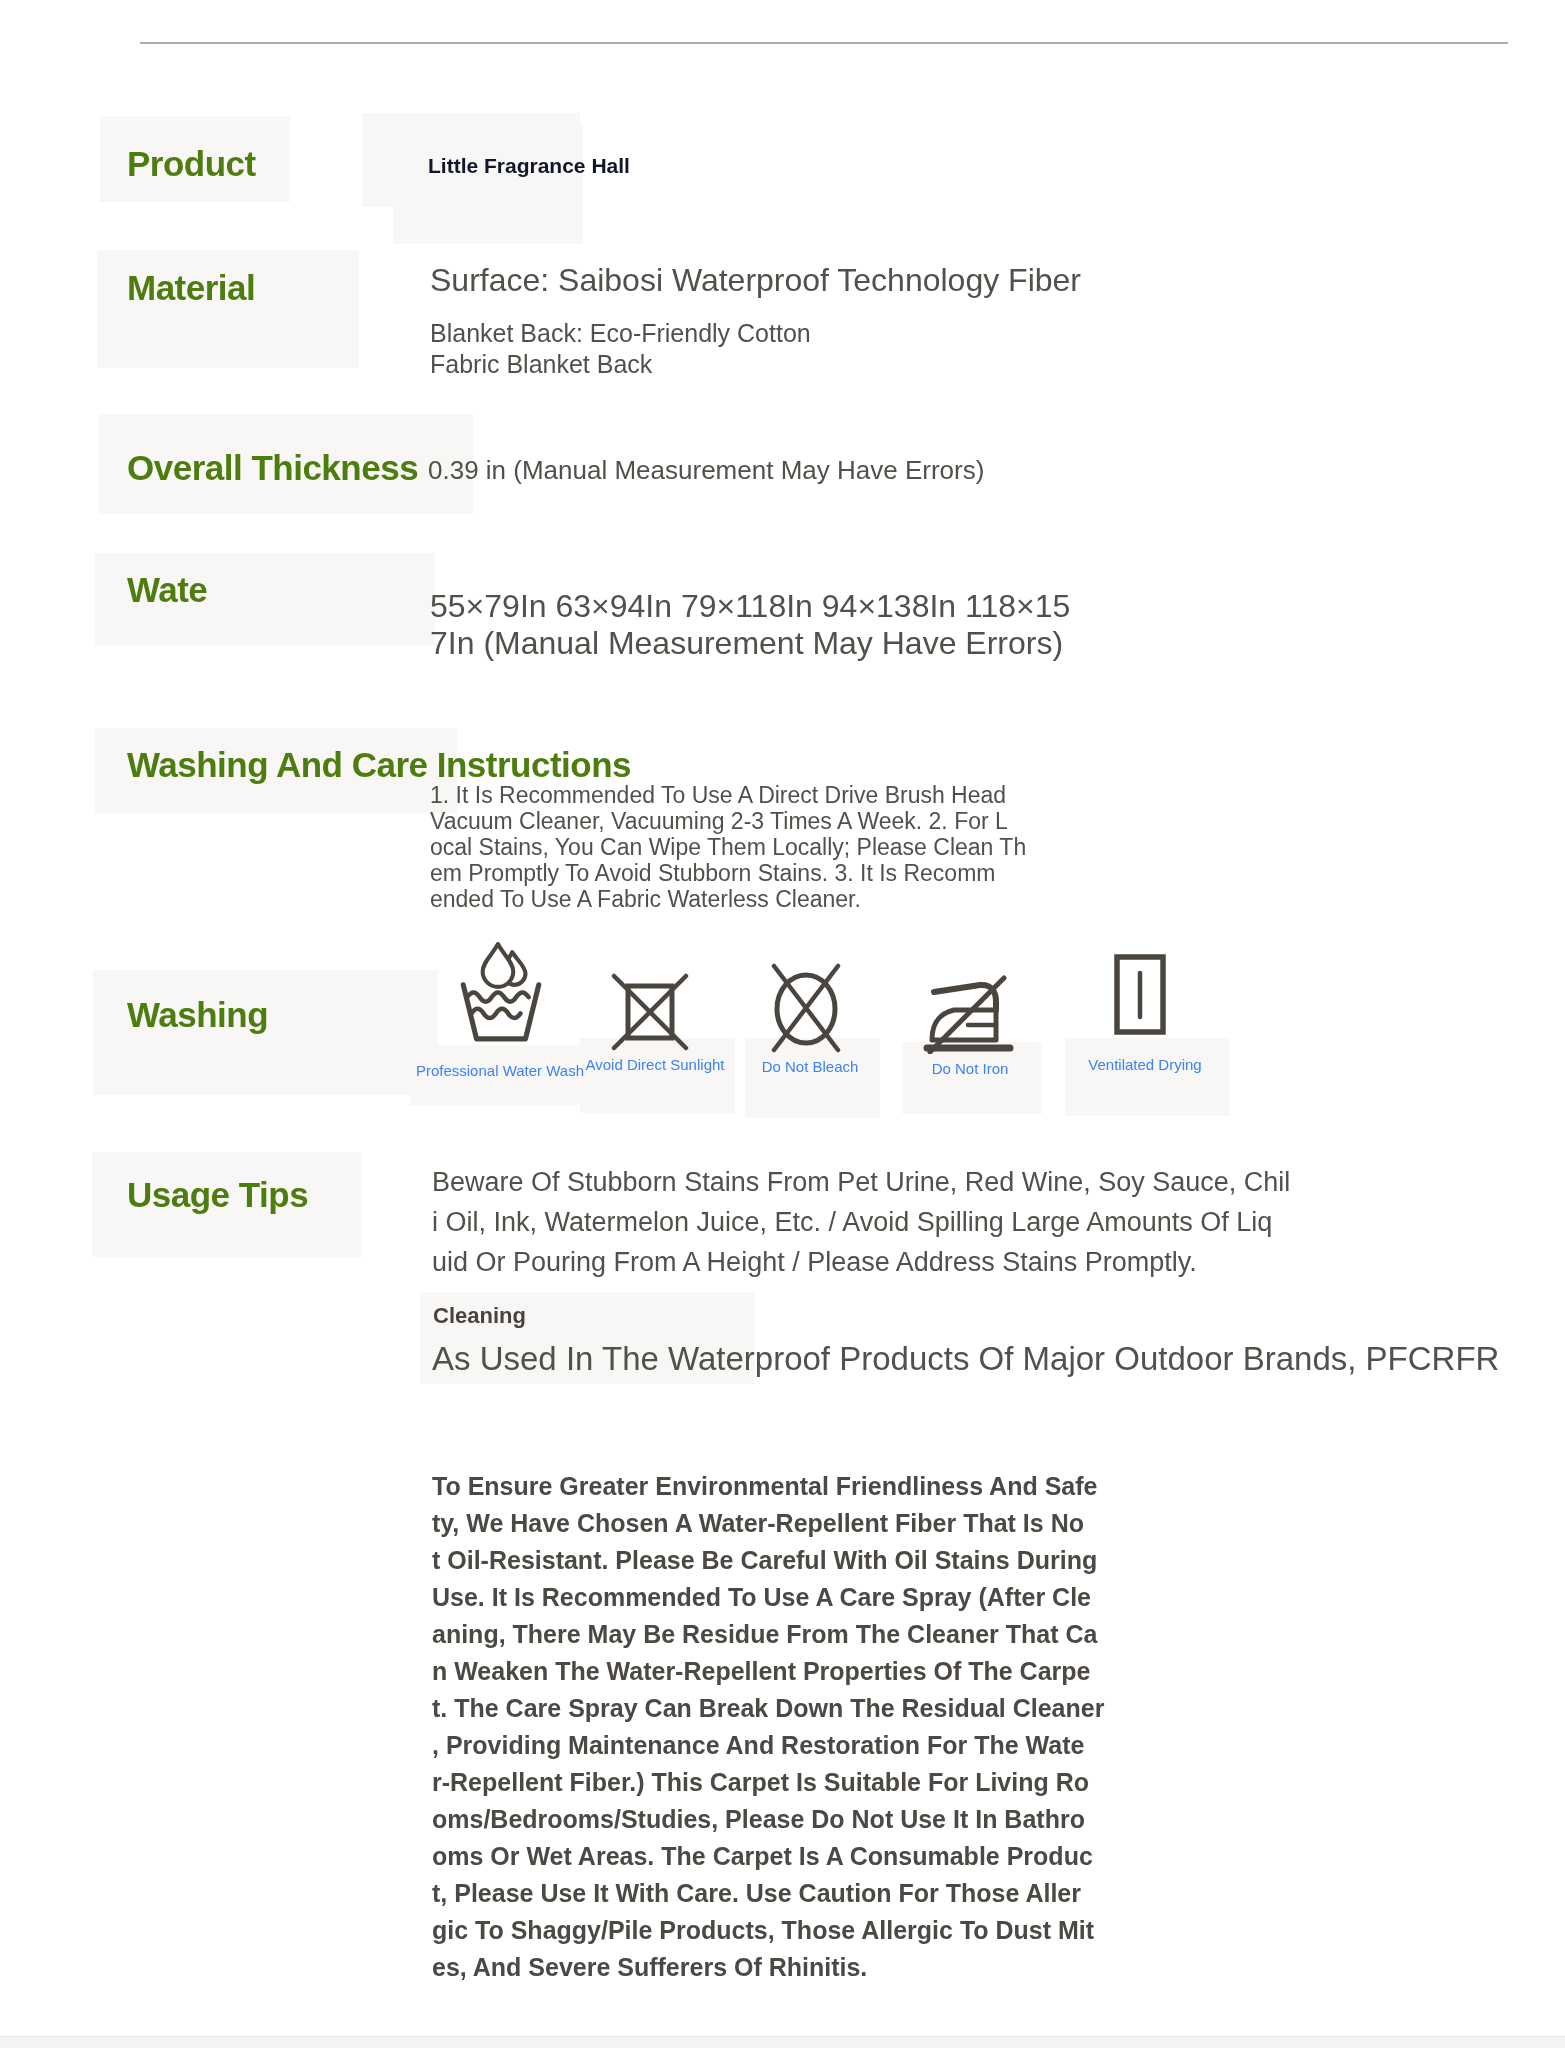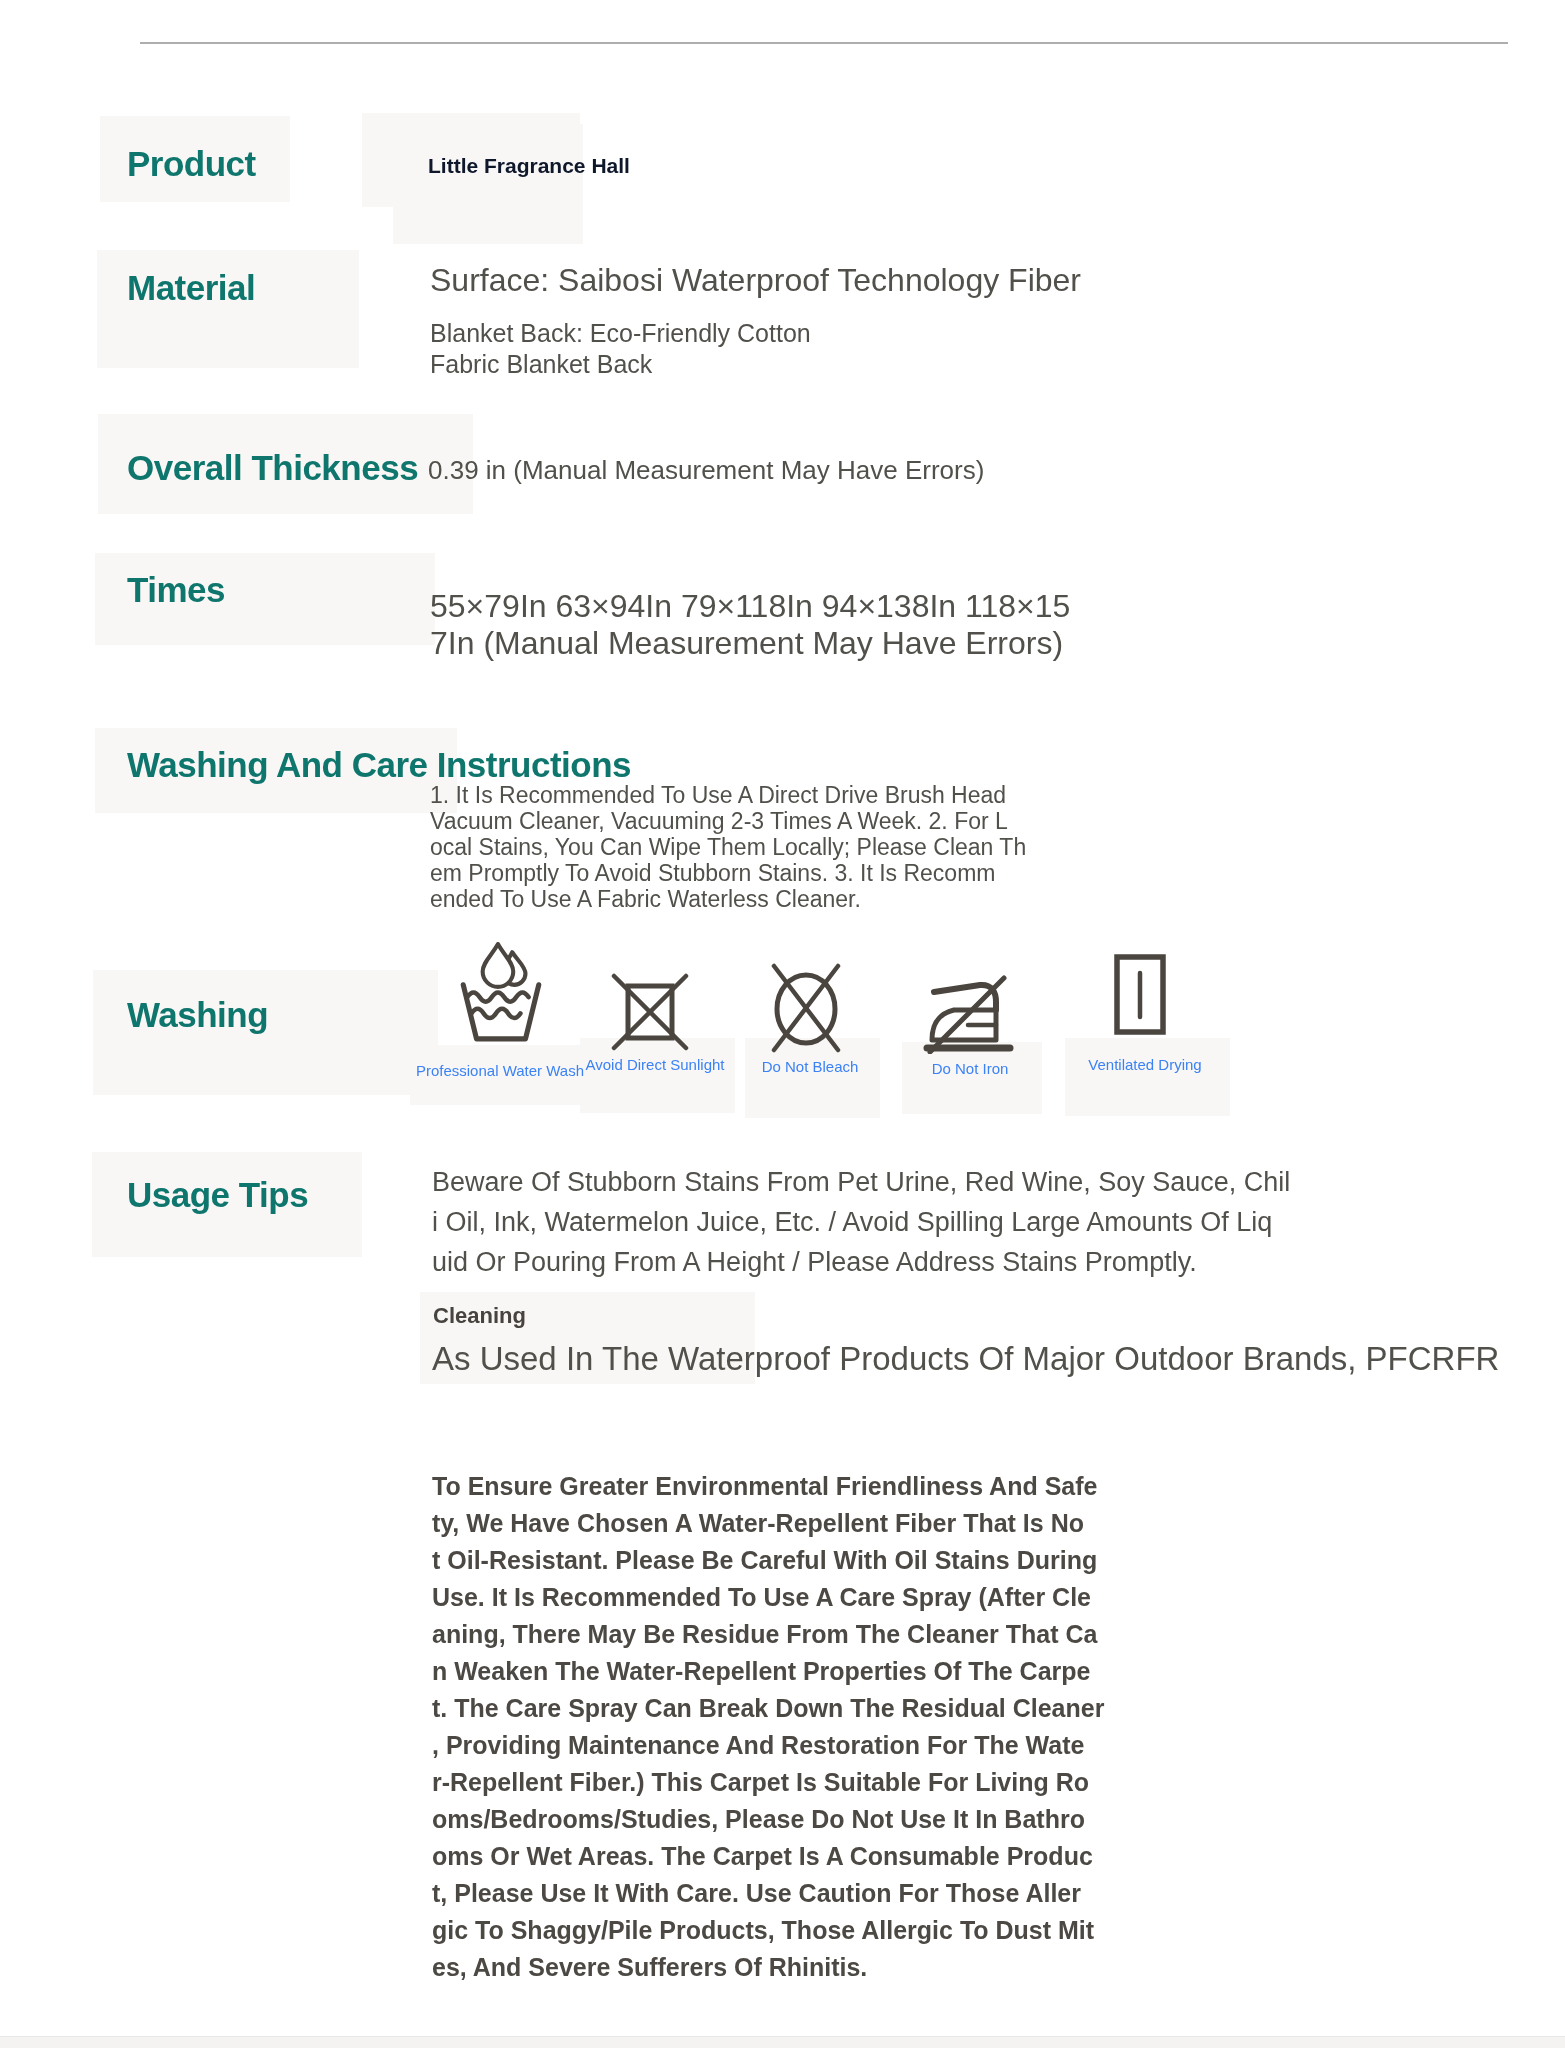--- a/index.html
+++ b/index.html
@@ -10,21 +10,21 @@
     height: 2048px;
     background: #ffffff;
     overflow: hidden;
     font-family: "Liberation Sans", sans-serif;
     color: #52504b;
   }
   .patch { position: absolute; background: #f8f7f5; }
   .divider { position: absolute; left: 140px; top: 42px; width: 1368px; height: 2px; background: #b0aeac; }
   .bottom-strip { position: absolute; left: 0; top: 2036px; width: 1565px; height: 12px; background: #f4f3f1; border-top: 1px solid #e8e7e5; }
 
-  .h { position: absolute; font-weight: bold; font-size: 35px; color: #0f766e; letter-spacing: -0.5px; white-space: nowrap; }
+  .h { position: absolute; font-weight: bold; font-size: 35px; color: #4d7c0f; letter-spacing: -0.5px; white-space: nowrap; }
   .val { position: absolute; color: #52504b; white-space: pre-line; }
 
   .product-label   { left: 127px; top: 144px; }
   .product-value   { left: 428px; top: 154px; font-size: 21px; font-weight: bold; color: #0f172a; }
   .material-label  { left: 127px; top: 268px; }
   .material-surface{ left: 430px; top: 262px; font-size: 32px; }
   .material-backing{ left: 430px; top: 318px; font-size: 25px; line-height: 31px; }
   .thickness-label { left: 127px; top: 448px; }
   .thickness-value { left: 428px; top: 455px; font-size: 26px; }
   .size-label      { left: 127px; top: 570px; }
@@ -79,21 +79,21 @@
   <div class="val product-value">Little Fragrance Hall</div>
 
   <div class="h material-label">Material</div>
   <div class="val material-surface">Surface: Saibosi Waterproof Technology Fiber</div>
   <div class="val material-backing">Blanket Back: Eco-Friendly Cotton
  Fabric Blanket Back</div>
 
   <div class="h thickness-label">Overall Thickness</div>
   <div class="val thickness-value">0.39 in (Manual Measurement May Have Errors)</div>
 
-  <div class="h size-label">Times</div>
+  <div class="h size-label">Wate</div>
   <div class="val size-value">55×79In 63×94In 79×118In 94×138In 118×15
 7In (Manual Measurement May Have Errors)</div>
 
   <div class="h care-label">Washing And Care Instructions</div>
   <div class="val care-text">1. It Is Recommended To Use A Direct Drive Brush Head
 Vacuum Cleaner, Vacuuming 2-3 Times A Week.  2. For L
 ocal Stains, You Can Wipe Them Locally; Please Clean Th
 em Promptly To Avoid Stubborn Stains.  3. It Is Recomm
 ended To Use A Fabric Waterless Cleaner.</div>
 

